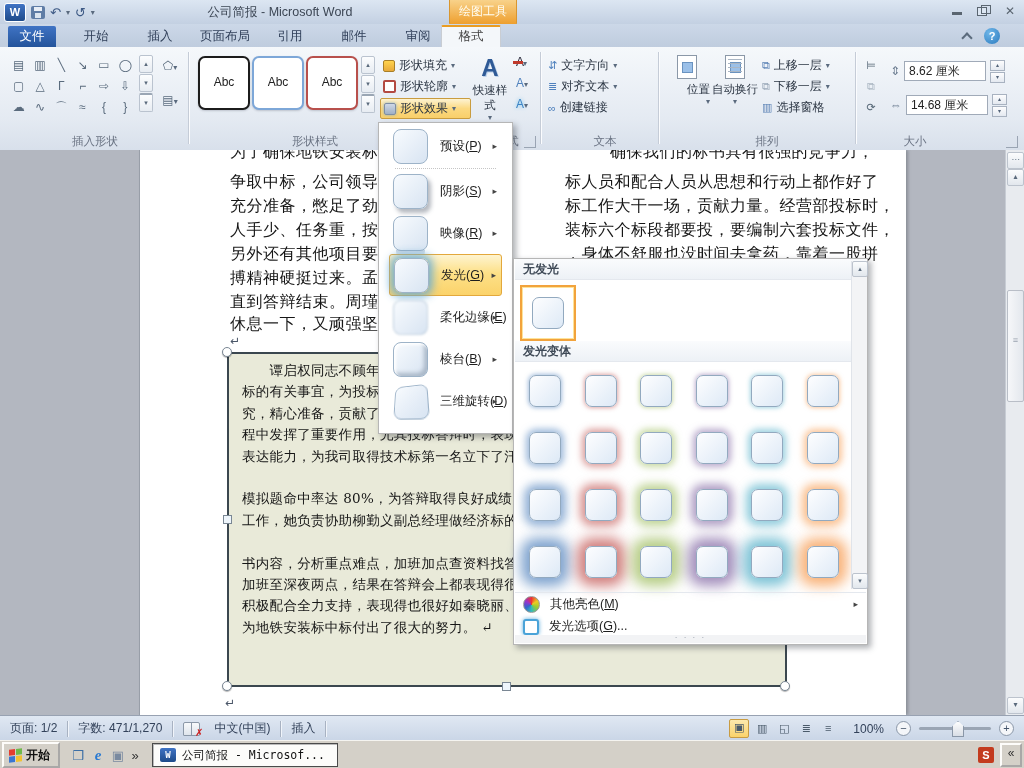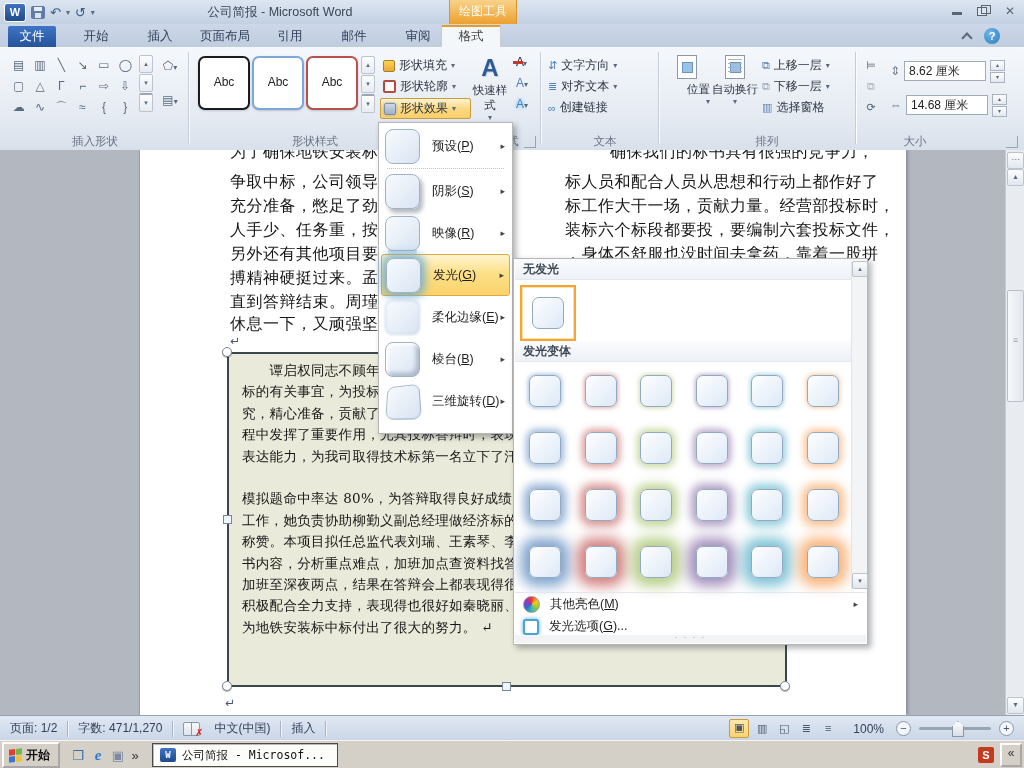--- a/index.html
+++ b/index.html
@@ -110,21 +110,21 @@
   .h-square{position:absolute;width:7px;height:7px;background:#eef5fb;border:1px solid #7a8794;}
   
   #vscroll{position:absolute;right:0;top:0;width:18px;height:565px;background:#e8ebef;border-left:1px solid #c7ccd4;}
   .vs-btn{position:absolute;left:1px;width:15px;height:15px;background:linear-gradient(#fbfcfd,#e2e7ed);
     border:1px solid #bcc3cd;border-radius:2px;text-align:center;font-size:8px;line-height:14px;color:#5a6a7c;}
   #vs-thumb{position:absolute;left:1px;top:140px;width:15px;height:110px;background:linear-gradient(90deg,#f6f7f9,#e3e7ed);
     border:1px solid #b9bec7;border-radius:2px;}
   #vs-thumb::after{content:"≡";position:absolute;left:0;right:0;top:44px;text-align:center;color:#9aa3af;font-size:9px;}
   
   #fx-menu{position:absolute;left:378px;top:122px;width:135px;height:312px;background:#fff;
-    border:1px solid #b6b6b6;box-shadow:3px 3px 6px rgba(50,55,65,.4);z-index:50;padding:2px 0;box-sizing:border-box;}
+    border:1px solid #b6b6b6;box-shadow:3px 3px 6px rgba(50,55,65,.4);z-index:50;padding:2px 8px;box-sizing:border-box;}
   .menu-item{position:relative;display:flex;align-items:center;height:42px;margin:0 2px;padding:0 4px;border-radius:3px;}
   .menu-item.hl{background:linear-gradient(#fef4d0,#fde088 45%,#fbd36b);border:1px solid #e3a83c;height:40px;}
   .menu-label{margin-left:12px;font-size:12.5px;color:#1e1e1e;white-space:nowrap;}
   .menu-arrow{position:absolute;right:5px;color:#444;font-size:9px;}
   .menu-sep{border-top:1px dotted #c5c5c5;margin:1px 8px;}
   .fx-icon{width:33px;height:33px;border-radius:8px;flex:none;
     background:linear-gradient(135deg,#f8fbfe,#d8e4f2);border:1px solid #9db3c8;}
   .fx-shadow{box-shadow:3px 4px 4px rgba(90,100,115,.45);}
   .fx-reflect{position:relative;}
   .fx-reflect::after{content:"";position:absolute;left:2px;right:2px;top:100%;height:9px;
@@ -390,21 +390,20 @@
         </div>
       <div class="pilcrow" style="left:90px;top:184px;">↵</div>
       <div id="textbox">
           <div class="tb-line" style="top: 8px;">　　谭启权同志不顾年</div>
           <div class="tb-line" style="top: 29.4px;">标的有关事宜，为投标</div>
           <div class="tb-line" style="top: 50.8px;">究，精心准备，贡献了</div>
           <div class="tb-line" style="top: 72.2px;">程中发挥了重要作用，尤其投标答辩时，表现</div>
           <div class="tb-line" style="top: 93.6px;">表达能力，为我司取得技术标第一名立下了汗</div>
           <div class="tb-line" style="top: 136.4px;">模拟题命中率达 80%，为答辩取得良好成绩</div>
           <div class="tb-line" style="top: 157.8px;">工作，她负责协助柳勤义副总经理做经济标的</div>
-          <div class="tb-line" style="top: 179.2px;">称赞。本项目拟任总监代表刘瑞、王素琴、李</div>
           <div class="tb-line" style="top: 200.6px;">书内容，分析重点难点，加班加点查资料找答</div>
           <div class="tb-line" style="top: 243.4px;">积极配合全力支持，表现得也很好如秦晓丽、</div>
           <div class="tb-line" style="top: 222px;">加班至深夜两点，结果在答辩会上都表现得很</div>
           <div class="tb-line" style="top: 264.8px;">为地铁安装标中标付出了很大的努力。 ↵</div>
         </div>
       <div class="pilcrow" style="left:85px;top:546px;">↵</div>
 
       <div class="h-circle" style="left:82px;top:197px;"></div>
       <div class="h-circle" style="left:640px;top:197px;"></div>
       <div class="h-circle" style="left:82px;top:531px;"></div>

